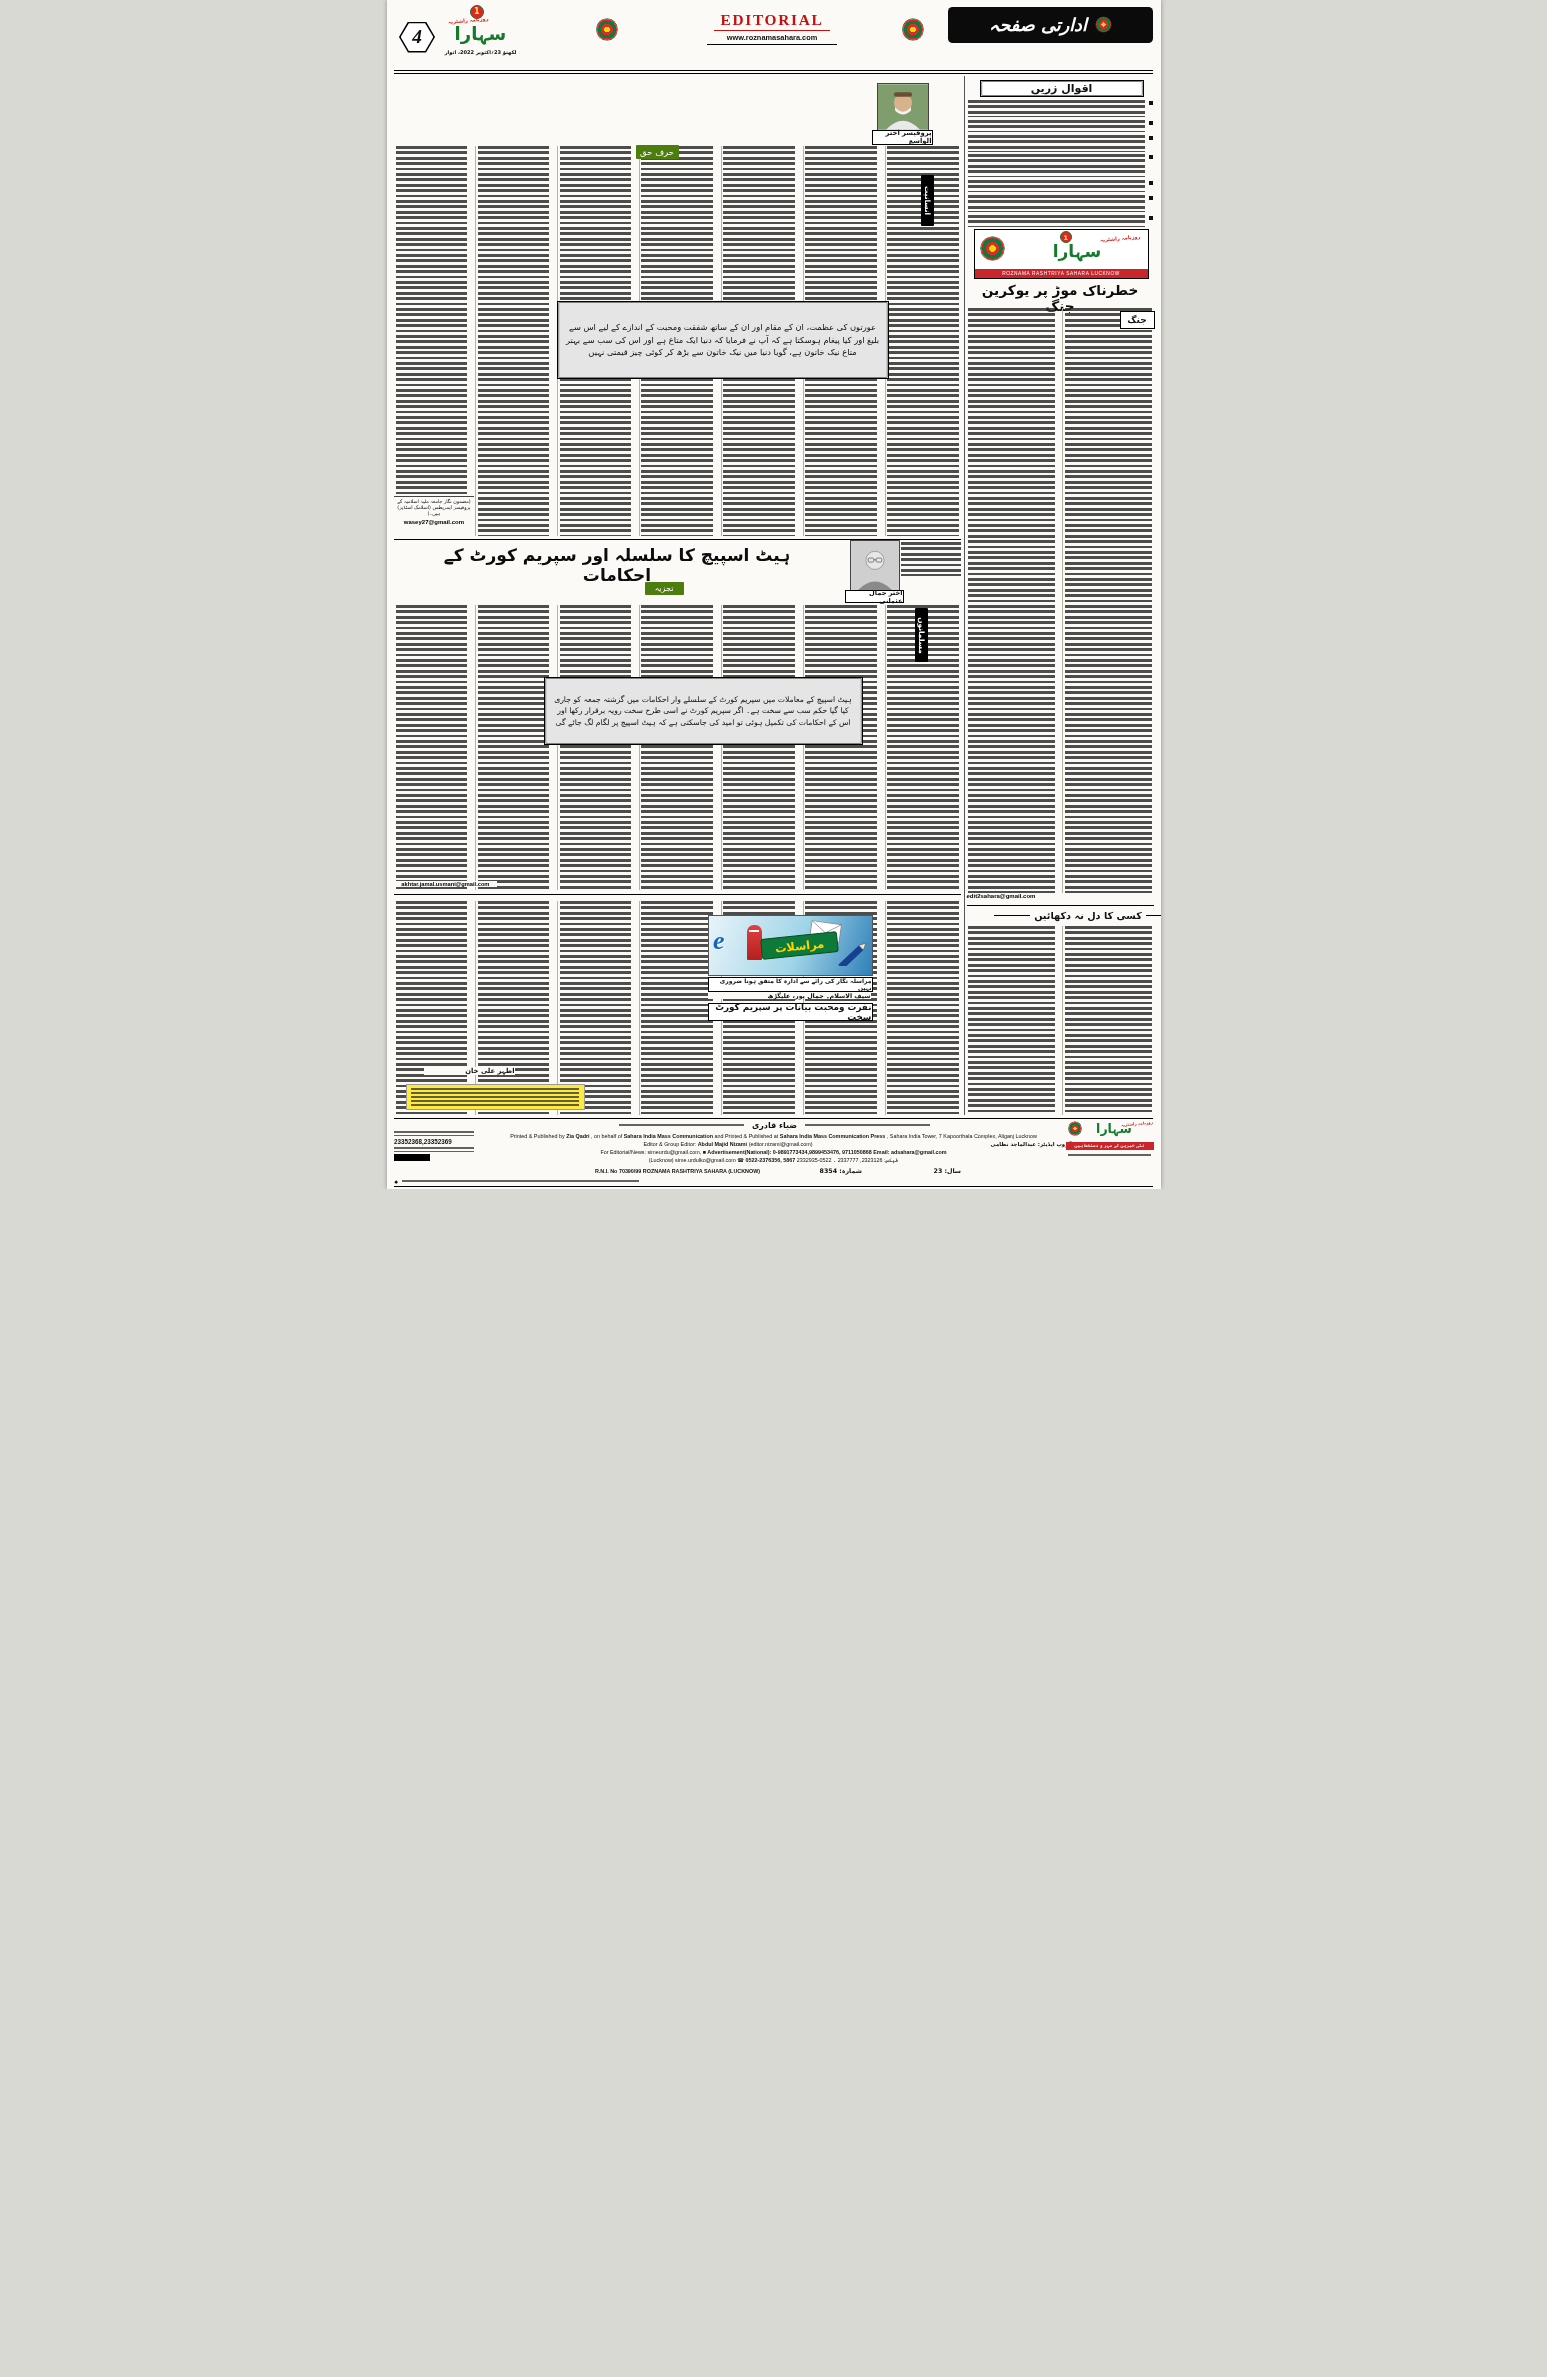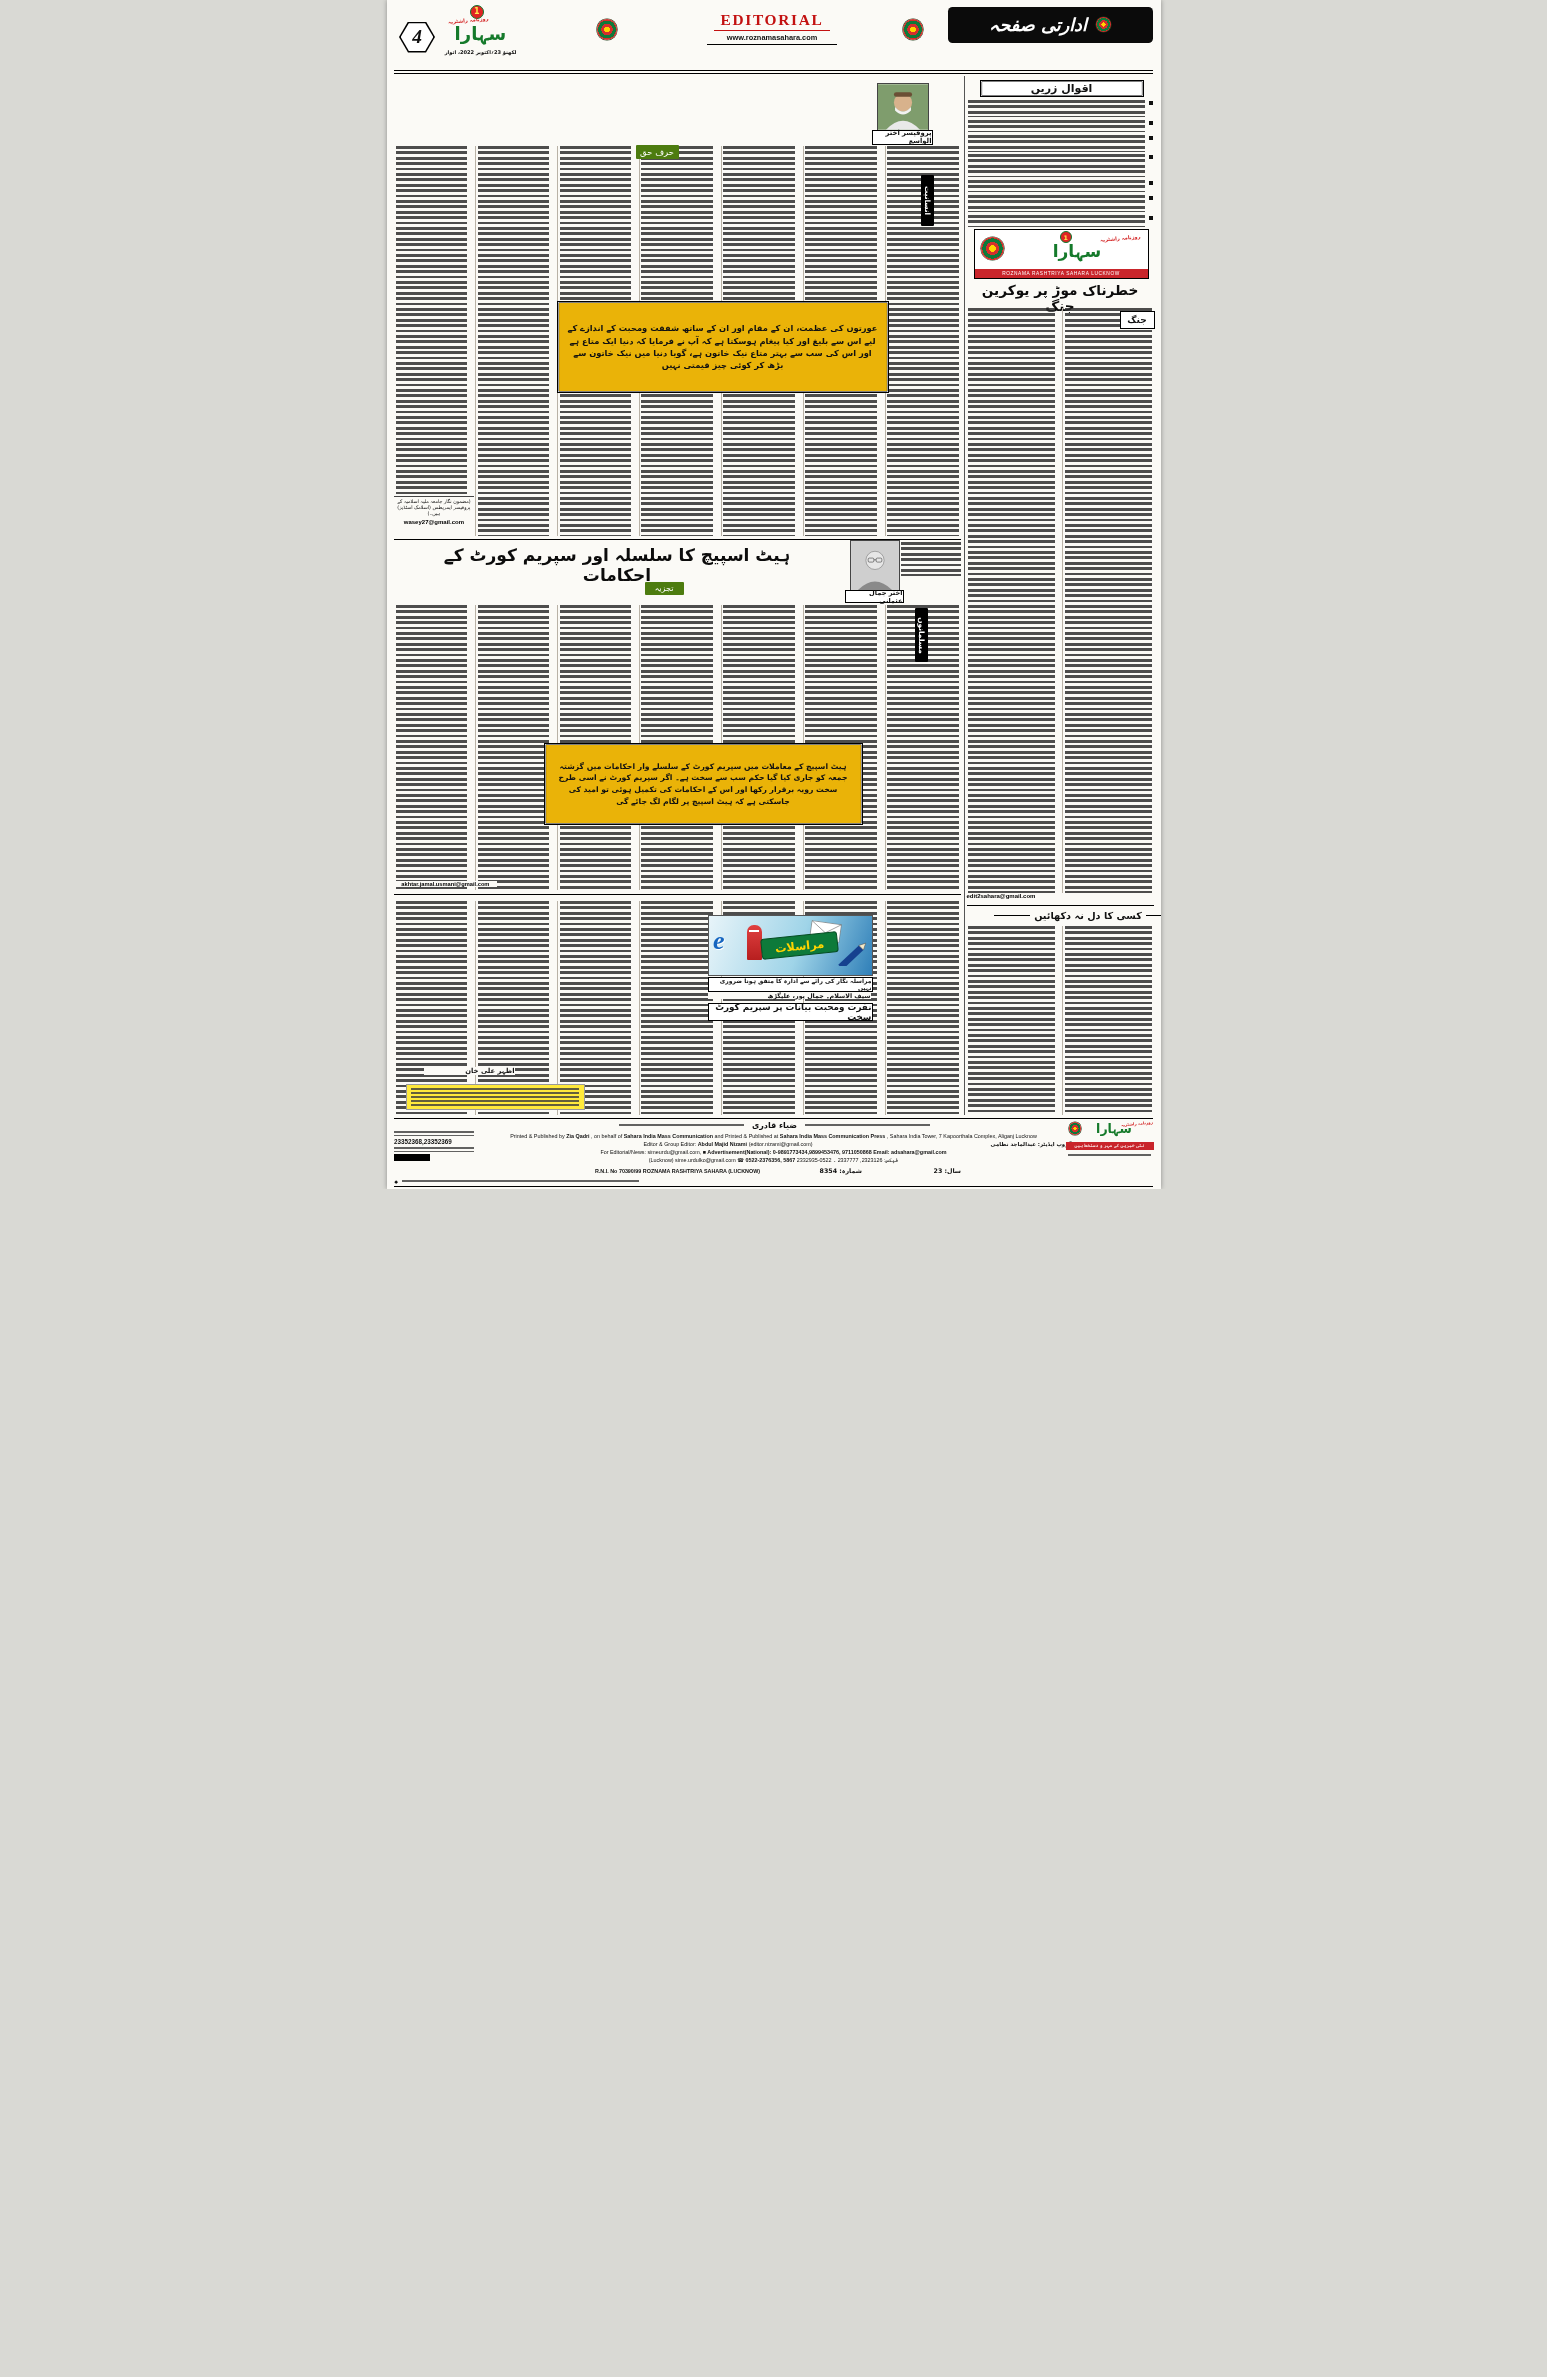--- a/index.html
+++ b/index.html
@@ -15,22 +15,22 @@
   .cols{display:flex;gap:5.7px;direction:rtl;}
   .col{flex:1;position:relative;}
   .col:not(:last-child){border-left:0.6px solid #b9b2a6;}
   .col>.tx{position:absolute;top:0;bottom:0;left:1.7px;right:1.7px;}
   .rule-heavy{border-top:1.7px double #000;}
   .h-ur{font-weight:bold;direction:rtl;text-align:center;color:#0c0c0c;line-height:1.15;}
   .blabel{background:#4d7c0f;color:#fff;display:flex;align-items:center;justify-content:center;
           font-weight:normal;direction:rtl;border-radius:1px;}
   .vlabel{background:#000;color:#fff;display:flex;align-items:center;justify-content:center;border-radius:1.1px;}
   .vlabel>span{transform:rotate(90deg);white-space:nowrap;font-weight:bold;font-size:7.4px;direction:rtl;}
-  .pullq{background:#eab308;border:1.7px solid #000;box-shadow:inset 0 0 0 0.6px #fff, inset 0 0 0 1.1px #000;
-         padding:13px 8px;font-weight:bold;direction:rtl;text-align:center;
+  .pullq{background:#e5e5e5;border:1.7px solid #000;box-shadow:inset 0 0 0 0.6px #fff, inset 0 0 0 1.1px #000;
+         padding:6px 8px;font-weight:normal;direction:rtl;text-align:center;
          display:flex;align-items:center;justify-content:center;line-height:1.5;}
   .nametag{border:0.9px solid #000;background:#fff;font-weight:bold;font-size:6.8px;
            display:flex;align-items:center;justify-content:center;direction:rtl;}
   .photo{border:0.6px solid #444;overflow:hidden;}
   .flower{border-radius:50%;
     background:radial-gradient(circle,#ffd400 0 20%,#d42f2c 20% 40%,#0d7a3a 40% 62%,#d42f2c 62% 78%,#0d5a2a 78% 100%);
     box-shadow:0 0 0 0.6px #23401f;}
   .hex{clip-path:polygon(25% 0,75% 0,100% 50%,75% 100%,25% 100%,0 50%);background:#000;}
   .hex-in{clip-path:polygon(25% 0,75% 0,100% 50%,75% 100%,25% 100%,0 50%);background:#fff;
           position:absolute;inset:1.7px;display:flex;align-items:center;justify-content:center;}
@@ -260,21 +260,21 @@
         <div class="tx"></div>
       </div>
   </div>
 
   <div class="abs blabel" style="left:258px;top:582px;width:39px;height:13px;font-size:8px;">تجزیہ</div>
 
   <div class="abs vlabel" style="left:528px;top:608px;width:13.7px;height:54px;">
     <span>مسلمانوں</span>
   </div>
 
-  <div class="abs pullq" style="left:157px;top:743px;width:301px;height:54px;font-size:7.7px;">ہیٹ اسپیچ کے معاملات میں سپریم کورٹ کے سلسلے وار احکامات میں گزشتہ جمعہ کو جاری کیا گیا حکم سب سے سخت ہے۔ اگر سپریم کورٹ نے اسی طرح سخت رویہ برقرار رکھا اور اس کے احکامات کی تکمیل ہوئی تو امید کی جاسکتی ہے کہ ہیٹ اسپیچ پر لگام لگ جائے گی</div>
+  <div class="abs pullq" style="left:157px;top:677px;width:301px;height:54px;font-size:7.7px;">ہیٹ اسپیچ کے معاملات میں سپریم کورٹ کے سلسلے وار احکامات میں گزشتہ جمعہ کو جاری کیا گیا حکم سب سے سخت ہے۔ اگر سپریم کورٹ نے اسی طرح سخت رویہ برقرار رکھا اور اس کے احکامات کی تکمیل ہوئی تو امید کی جاسکتی ہے کہ ہیٹ اسپیچ پر لگام لگ جائے گی</div>
 
   <div class="abs email" style="left:7.4px;top:881px;width:103px;font-size:5.7px;background:#fbfaf6;text-align:center;">akhtar.jamal.usmani@gmail.com</div>
 
   <div class="abs rule-heavy" style="left:7.4px;top:894px;width:567px;"></div>
 
   <div class="abs cols" style="left:7.4px;top:901px;width:567px;height:214px;">
     <div class="col">
         <div class="tx"></div>
       </div>
     <div class="col">

